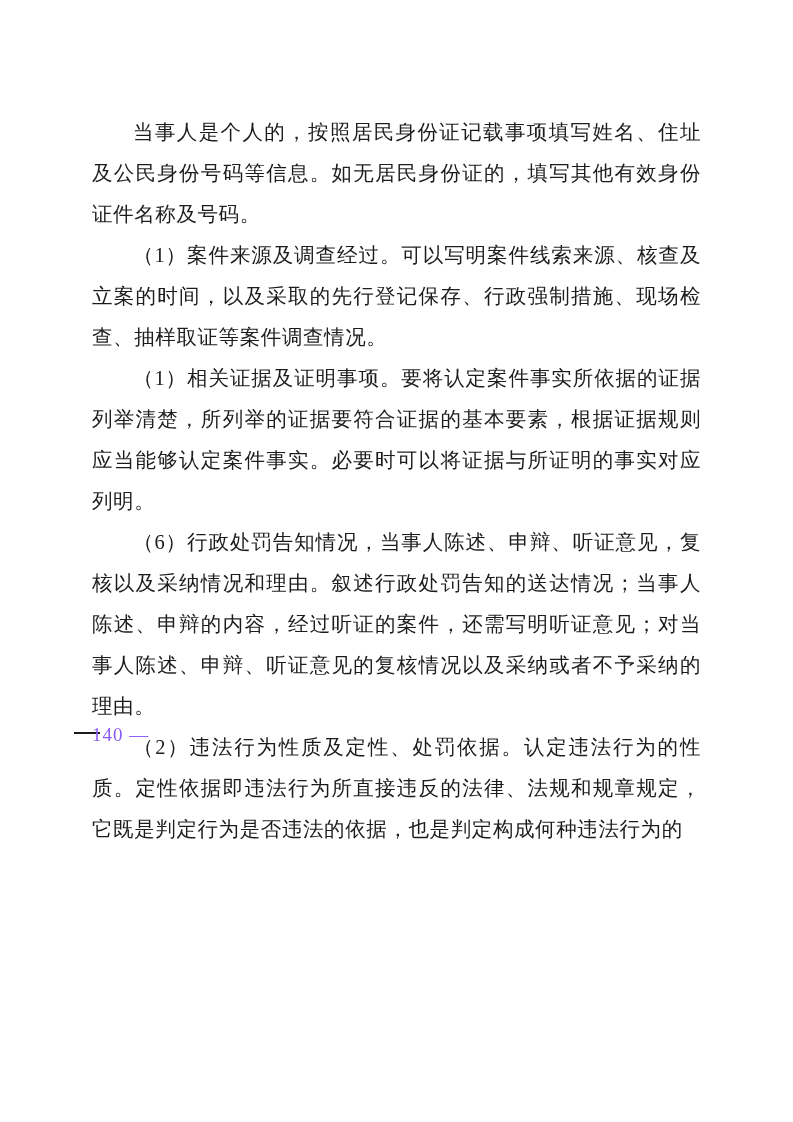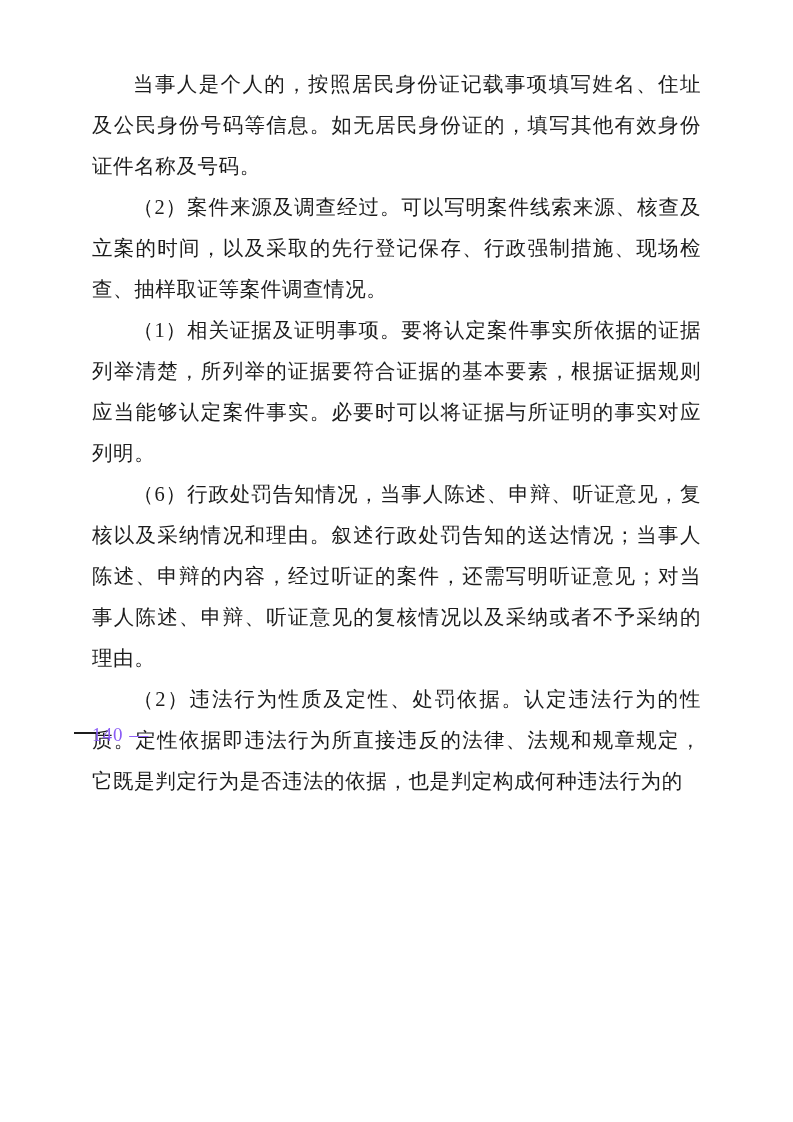--- a/index.html
+++ b/index.html
@@ -12,21 +12,21 @@
     background: #ffffff;
     font-family: "Liberation Serif", "DejaVu Serif", serif;
     color: #1b1b1b;
     overflow: hidden;
   }
   .page {
     position: relative;
     width: 793px;
     height: 798px;
     box-sizing: border-box;
-    padding: 64px 92px 0 92px;
+    padding: 112px 92px 0 92px;
     border-radius: 30px;
   }
   .body-text {
     font-size: 20.5px;
     line-height: 41px;
     text-align: justify;
     text-justify: inter-ideograph;
     letter-spacing: 0.6px;
     color: #1c1c1c;
   }
@@ -64,21 +64,21 @@
     background: #1c1c1c;
   }
 </style>
 </head>
 <body>
 
 <div class="page">
 
   <div class="body-text">
     <p class="para">当事人是个人的，按照居民身份证记载事项填写姓名、住址及公民身份号码等信息。如无居民身份证的，填写其他有效身份证件名称及号码。</p>
-    <p class="para">（2）案件来源及调查经过。可以写明案件线索来源、核查及立案的时间，以及采取的先行登记保存、行政强制措施、现场检查、抽样取证等案件调查情况。</p>
+    <p class="para">（1）案件来源及调查经过。可以写明案件线索来源、核查及立案的时间，以及采取的先行登记保存、行政强制措施、现场检查、抽样取证等案件调查情况。</p>
     <p class="para">（1）相关证据及证明事项。要将认定案件事实所依据的证据列举清楚，所列举的证据要符合证据的基本要素，根据证据规则应当能够认定案件事实。必要时可以将证据与所证明的事实对应列明。</p>
     <p class="para">（6）行政处罚告知情况，当事人陈述、申辩、听证意见，复核以及采纳情况和理由。叙述行政处罚告知的送达情况；当事人陈述、申辩的内容，经过听证的案件，还需写明听证意见；对当事人陈述、申辩、听证意见的复核情况以及采纳或者不予采纳的理由。</p>
     <p class="para">（2）违法行为性质及定性、处罚依据。认定违法行为的性质。定性依据即违法行为所直接违反的法律、法规和规章规定，它既是判定行为是否违法的依据，也是判定构成何种违法行为的</p>
   </div>
 
   <div class="footer">
     <div class="footer-rule"></div>
     <div class="page-number">140 —</div>
   </div>
 

